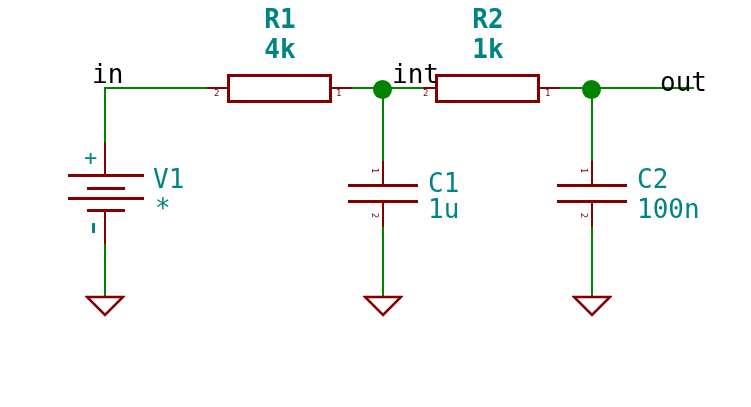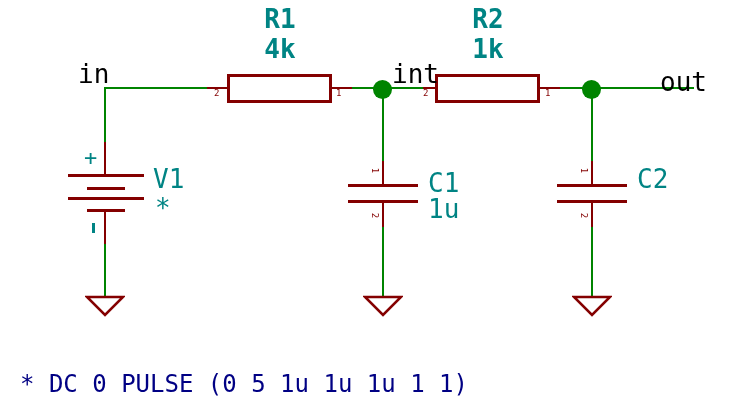--- a/index.html
+++ b/index.html
@@ -87,30 +87,30 @@
 
   <div class="group" style="left:557px;top:161px;width:70px;height:66px">
     <div class="pin" style="left:34px;top:0;width:2px;height:24px"></div>
     <div class="plate" style="left:0;top:23px;width:70px;height:3px"></div>
     <div class="plate" style="left:0;top:39px;width:70px;height:3px"></div>
     <div class="pin" style="left:34px;top:42px;width:2px;height:24px"></div>
     <div class="pin-num vert" style="left:24px;top:5px">1</div>
     <div class="pin-num vert" style="left:24px;top:50px">2</div>
   </div>
   <div class="field" style="left:637px;top:166px">C2</div>
+  <div class="field" style="left:637px;top:196px">100n</div>
 
   <svg class="gnd" style="left:85px;top:295px" width="40" height="22" viewBox="0 0 40 22">
     <path d="M2 2 L38 2 L20 20 Z" fill="none" stroke="#840000" stroke-width="2.5" stroke-linejoin="miter"></path>
   </svg>
   <svg class="gnd" style="left:363px;top:295px" width="40" height="22" viewBox="0 0 40 22">
     <path d="M2 2 L38 2 L20 20 Z" fill="none" stroke="#840000" stroke-width="2.5" stroke-linejoin="miter"></path>
   </svg>
   <svg class="gnd" style="left:572px;top:295px" width="40" height="22" viewBox="0 0 40 22">
     <path d="M2 2 L38 2 L20 20 Z" fill="none" stroke="#840000" stroke-width="2.5" stroke-linejoin="miter"></path>
   </svg>
 
-  <div class="netlabel" style="left:78px;top:61px">in</div>
+  <div class="netlabel" style="left:92px;top:61px">in</div>
   <div class="netlabel" style="left:392px;top:61px">int</div>
   <div class="netlabel" style="left:660px;top:69px">out</div>
 
-  <div class="note" style="left:20px;top:372px">* DC 0 PULSE (0 5 1u 1u 1u 1 1)</div>
 
 </div>
 
 </body></html>

